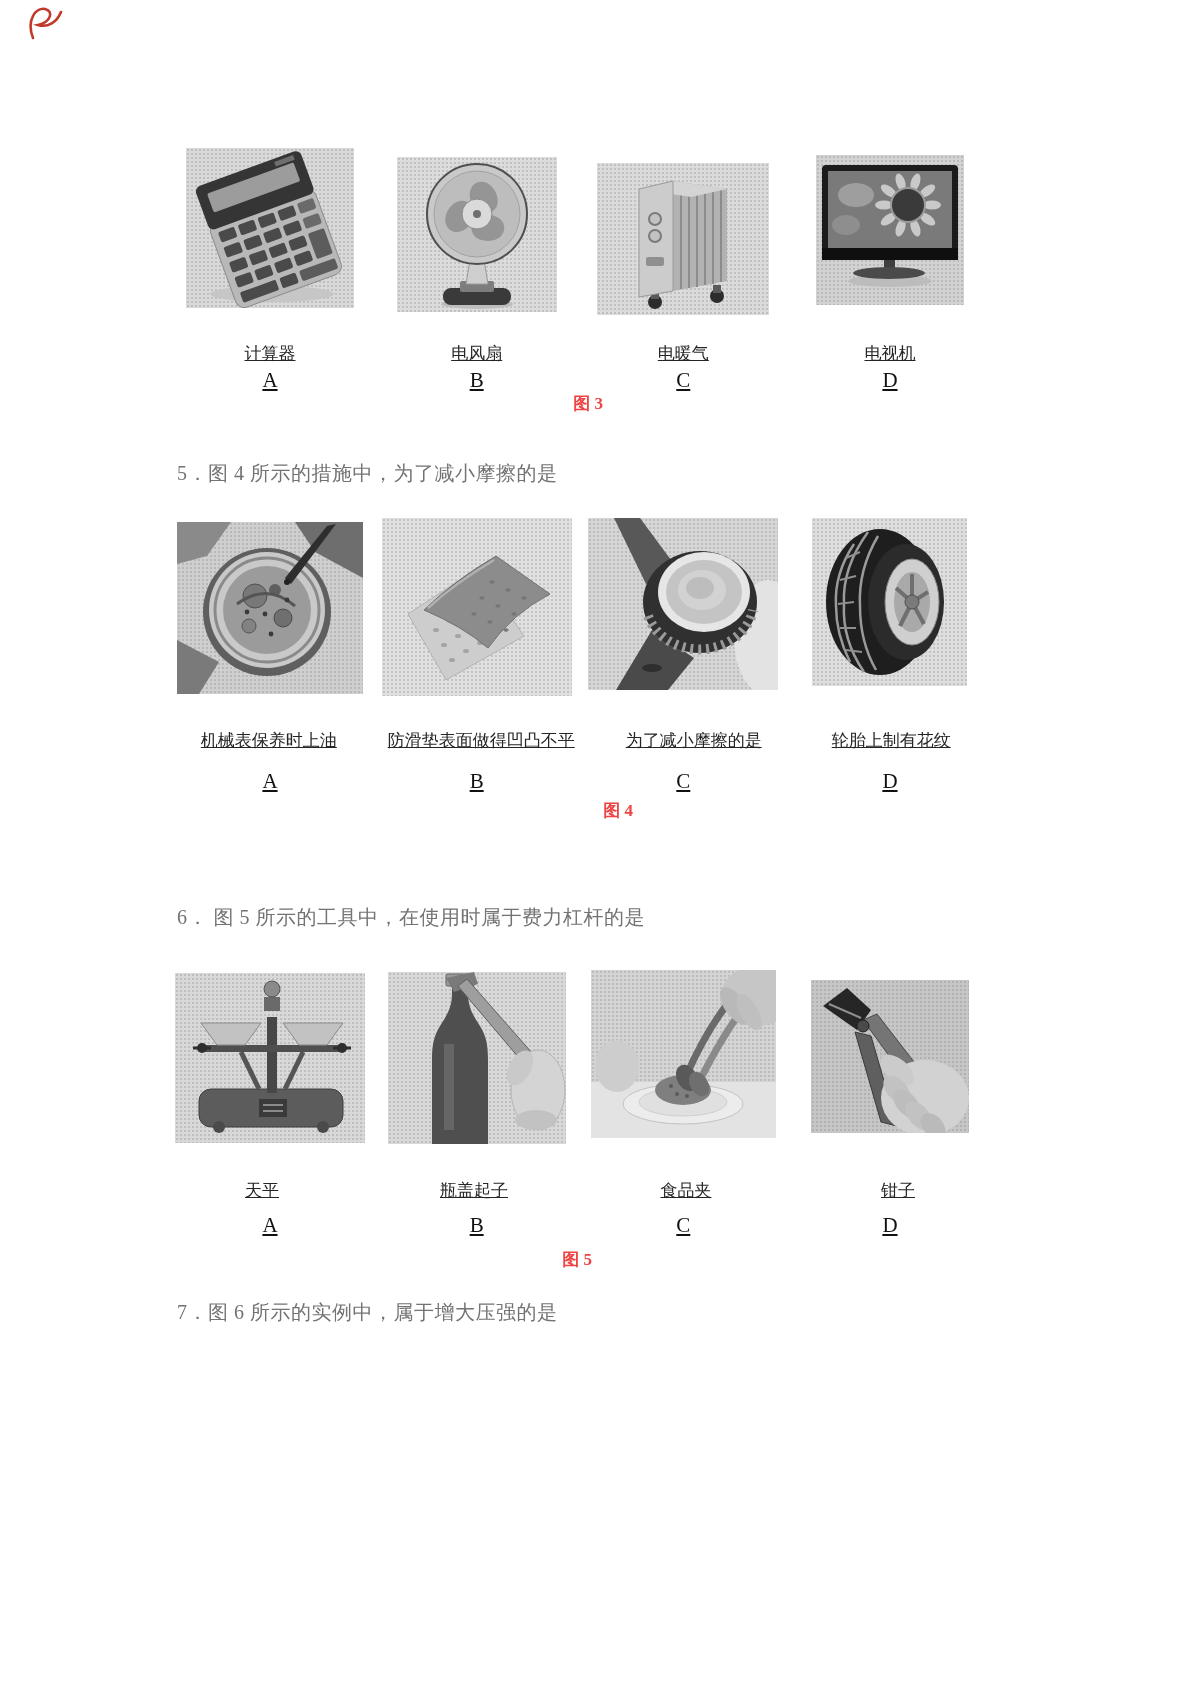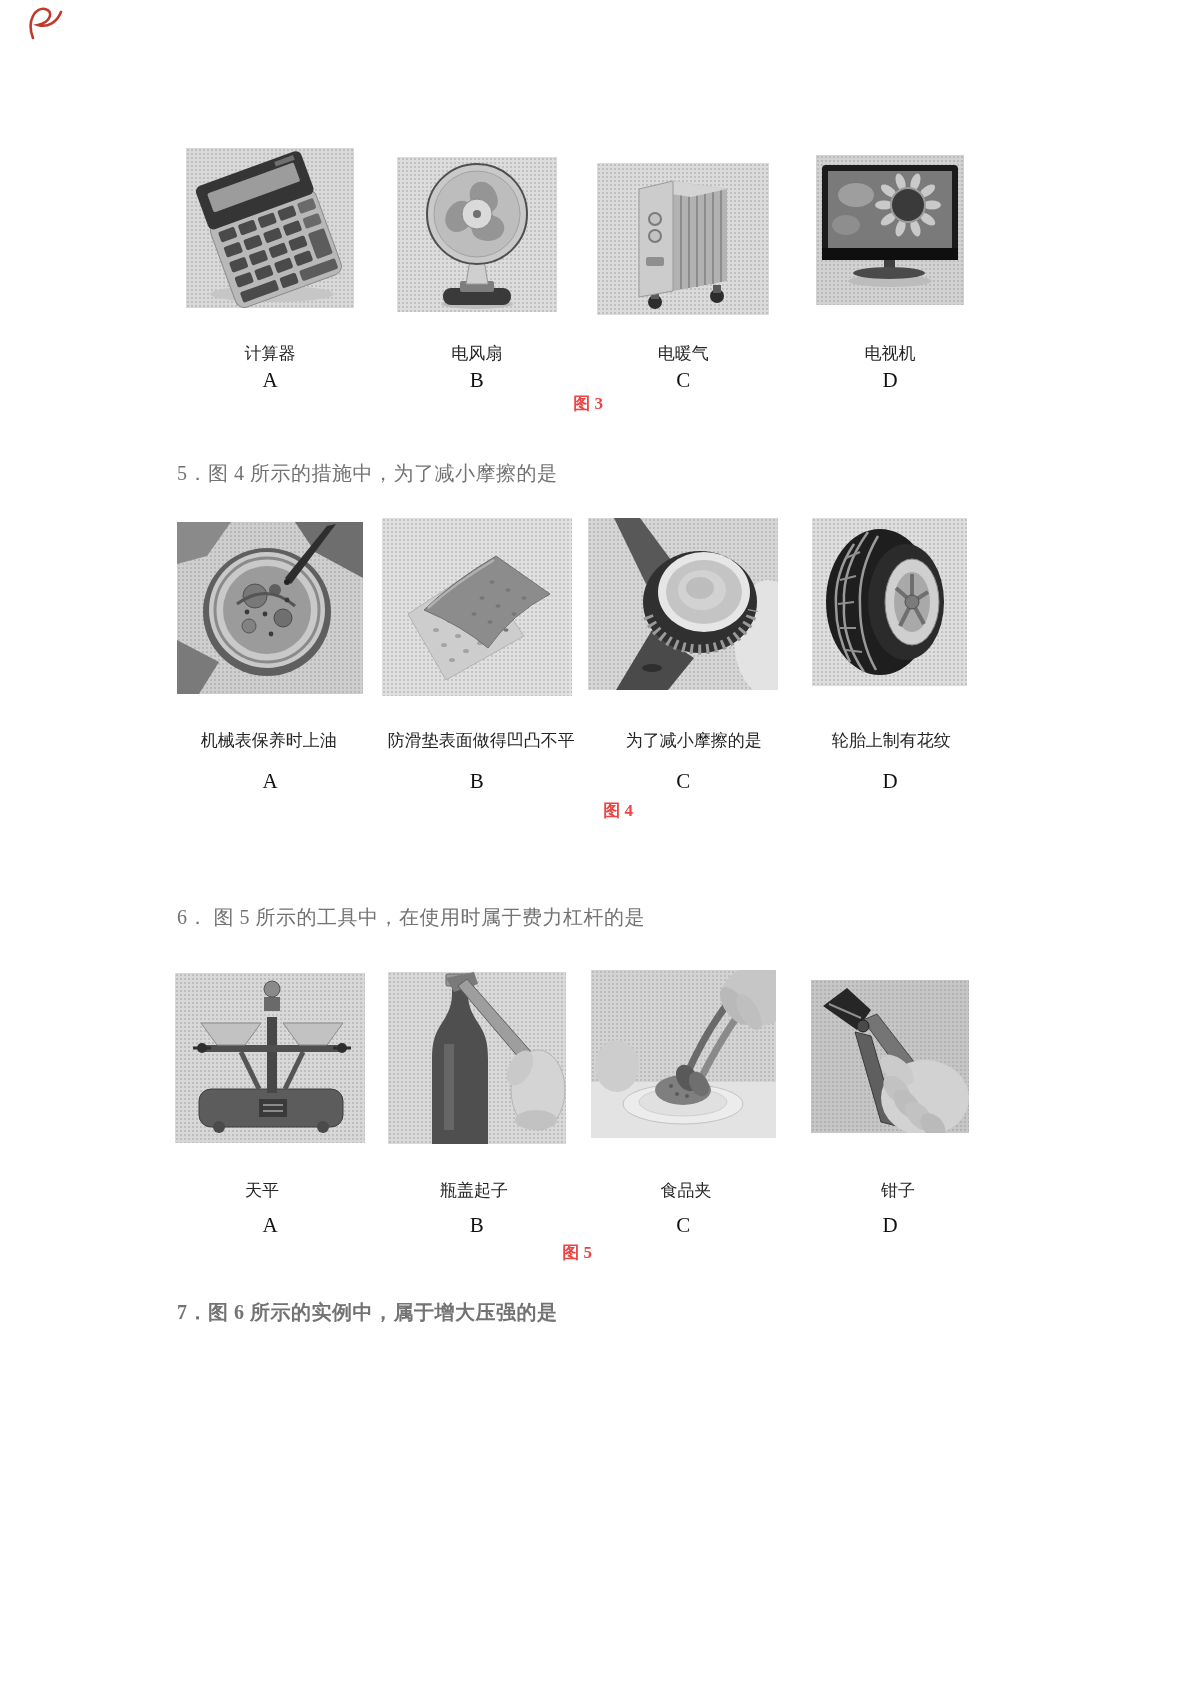--- a/index.html
+++ b/index.html
@@ -10,35 +10,35 @@
   .red-mark{position:absolute;left:24px;top:2px;}
   .fig-block{position:absolute;left:170px;width:820px;}
   .photos-row{display:flex;justify-content:space-between;align-items:flex-start;}
   .col{width:200px;display:flex;justify-content:center;}
   .photo{
     position:relative;
     background-image:radial-gradient(rgba(130,130,130,0.30) 1px, transparent 1.3px);
     background-size:4px 4px;
   }
   .photo svg{display:block;}
-  .labels-row,.letters-row{display:flex;justify-content:space-between;text-align:center;}
+  .labels-row,.letters-row{display:flex;justify-content:space-between;text-align:center;text-decoration:underline;}
   .labels-row .col,.letters-row .col{display:block;}
   .labels-row{font-size:17px;line-height:22px;color:#252525;}
   .letters-row{font-size:21px;line-height:26px;color:#111;}
   .fig-caption{text-align:center;font-size:17px;line-height:20px;font-weight:bold;color:#ef4444;}
   .question{position:absolute;left:177px;margin:0;font-size:20px;line-height:26px;color:#737373;letter-spacing:0.5px;white-space:nowrap;}
   .q5{top:460px;}
   .q6{top:904px;}
-  .q7{top:1299px;font-weight:bold;}
+  .q7{top:1299px;}
   .fig3{top:148px;} .fig3 .photos-row{height:165px;}
   .fig3 .labels-row{margin-top:30px;} .fig3 .letters-row{margin-top:2px;} .fig3 .fig-caption{margin-top:1px;transform:translateX(8px);}
   .fig4{top:518px;} .fig4 .photos-row{height:180px;}
   .fig4 .labels-row{margin-top:32px;} .fig4 .letters-row{margin-top:16px;} .fig4 .fig-caption{margin-top:7px;transform:translateX(38px);}
   .fig5{top:970px;} .fig5 .photos-row{height:178px;}
-  .fig5 .labels-row{margin-top:32px;gap:28px;} .fig5 .letters-row{margin-top:10px;} .fig5 .fig-caption{margin-top:5px;transform:translateX(-3px);}
+  .fig5 .labels-row{margin-top:32px;gap:28px;} .fig5 .letters-row{margin-top:10px;} .fig5 .fig-caption{margin-top:12px;transform:translateX(-3px);}
 </style>
 </head>
 <body>
 
 <svg class="red-mark" width="46" height="42" viewBox="0 0 46 42">
   <path d="M9,36 C2,18 12,5 21,7 C30,9 27,20 14,23 C24,26 33,20 37,10" fill="none" stroke="#c0392b" stroke-width="2.6" stroke-linecap="round"></path>
 </svg>
 
 <section class="fig-block fig3">
   <div class="photos-row">

